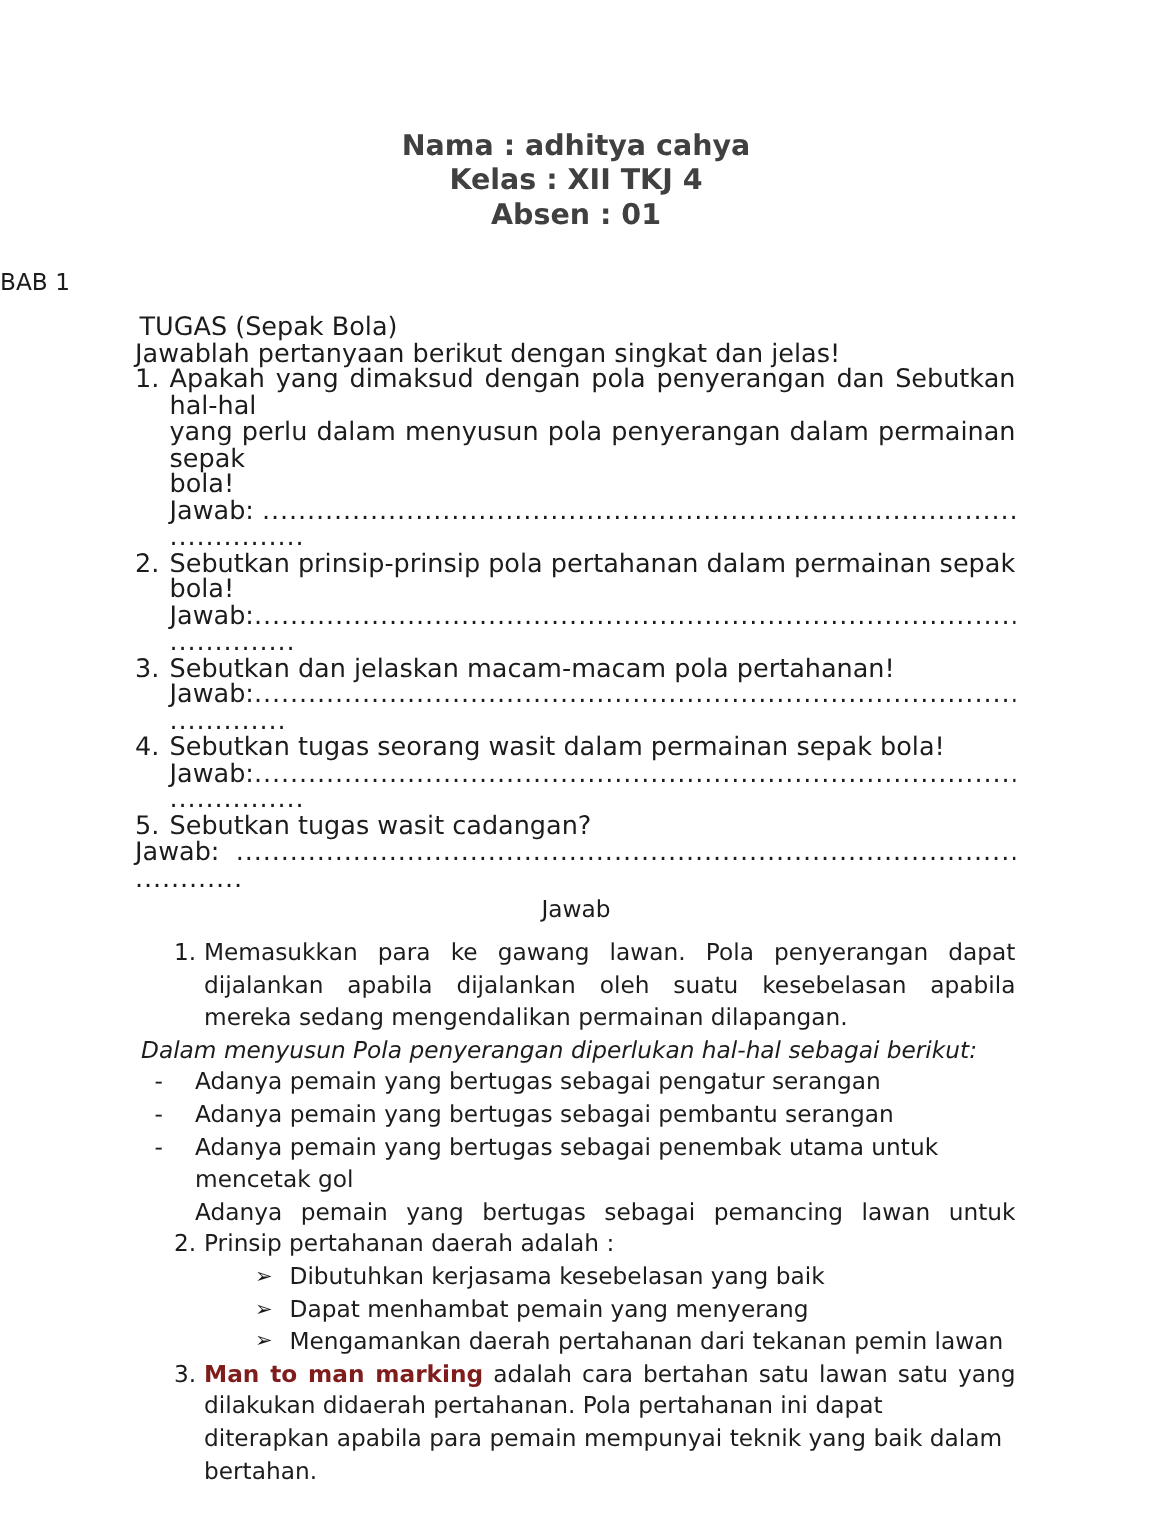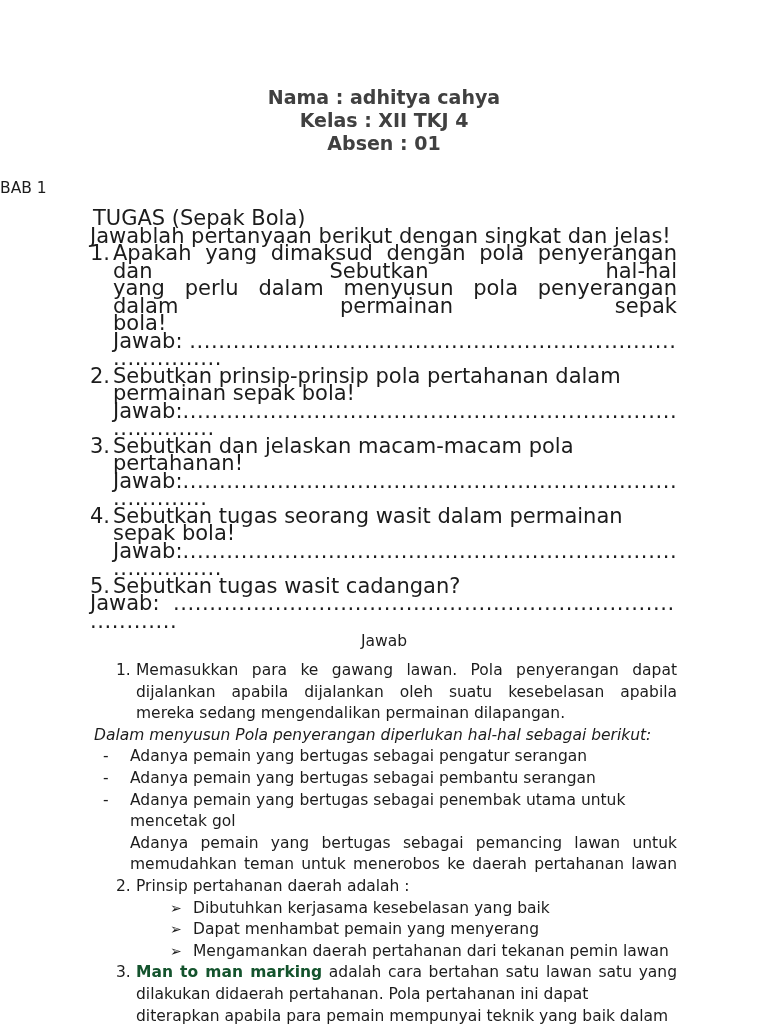--- a/index.html
+++ b/index.html
@@ -24,21 +24,21 @@
   .bab{
     margin-top:24px;
     text-align:left;
     font-size:15.5px;
     line-height:18px;
   }
   .content{
     margin-top:13px;
     margin-left:90px;
     width:587px;
-    font-size:21px;
+    font-size:17px;
     line-height:17.5px;
   }
   .task-title{padding-left:3px;}
   .q-item{position:relative;padding-left:23px;}
   .q-num{position:absolute;left:0;top:0;}
   .j{text-align:justify;}
   .jl{text-align-last:justify;}
   .jawab-row{display:flex;align-items:baseline;}
   .jawab-label{white-space:pre;}
   .dots{
@@ -61,21 +61,21 @@
     line-height:21.6px;
   }
   .ans-item{position:relative;padding-left:42px;}
   .ans-num{position:absolute;left:22px;top:0;}
   .outdent{padding-left:0;font-style:italic;}
   .dash-item{position:relative;padding-left:36px;}
   .dash{position:absolute;left:9px;top:0;}
   .ans-para{padding-left:36px;}
   .arrow-item{position:relative;padding-left:99px;}
   .arrow{position:absolute;left:76px;top:0;font-size:14px;}
-  .bold{font-weight:bold;color:#14532d;}
+  .bold{font-weight:bold;color:#7f1d1d;}
 </style>
 </head>
 <body>
 
 <div class="page">
 
   <div class="header">
     <div>Nama : adhitya cahya</div>
     <div>Kelas : XII TKJ 4</div>
     <div>Absen : 01</div>
@@ -160,21 +160,20 @@
       <span class="dash">-</span>
       <div>Adanya pemain yang bertugas sebagai pembantu serangan</div>
     </div>
     <div class="dash-item">
       <span class="dash">-</span>
       <div>Adanya pemain yang bertugas sebagai penembak utama untuk</div>
       <div>mencetak gol</div>
     </div>
     <div class="ans-para">
       <div class="j jl">Adanya pemain yang bertugas sebagai pemancing lawan untuk</div>
-      <div class="j jl">memudahkan teman untuk  menerobos ke daerah pertahanan lawan</div>
     </div>
 
     <div class="ans-item">
       <span class="ans-num">2.</span>
       <div>Prinsip pertahanan daerah adalah :</div>
     </div>
     <div class="arrow-item">
       <span class="arrow">➢</span>
       <div>Dibutuhkan kerjasama kesebelasan yang baik</div>
     </div>

